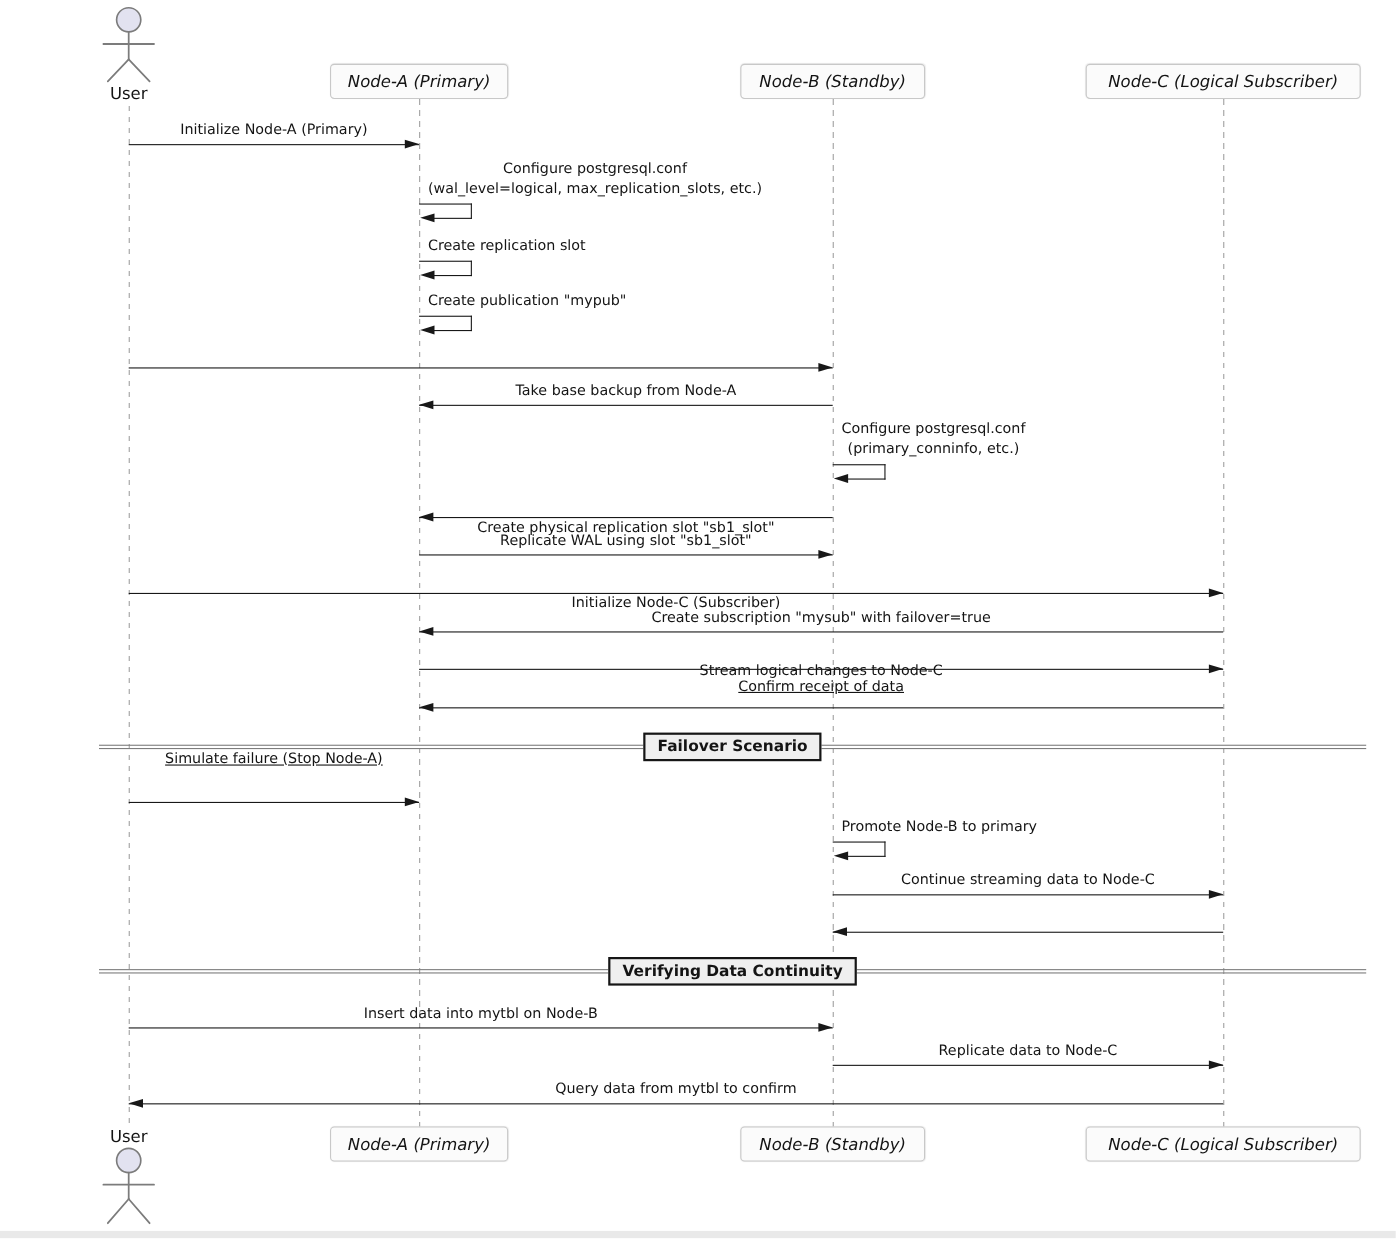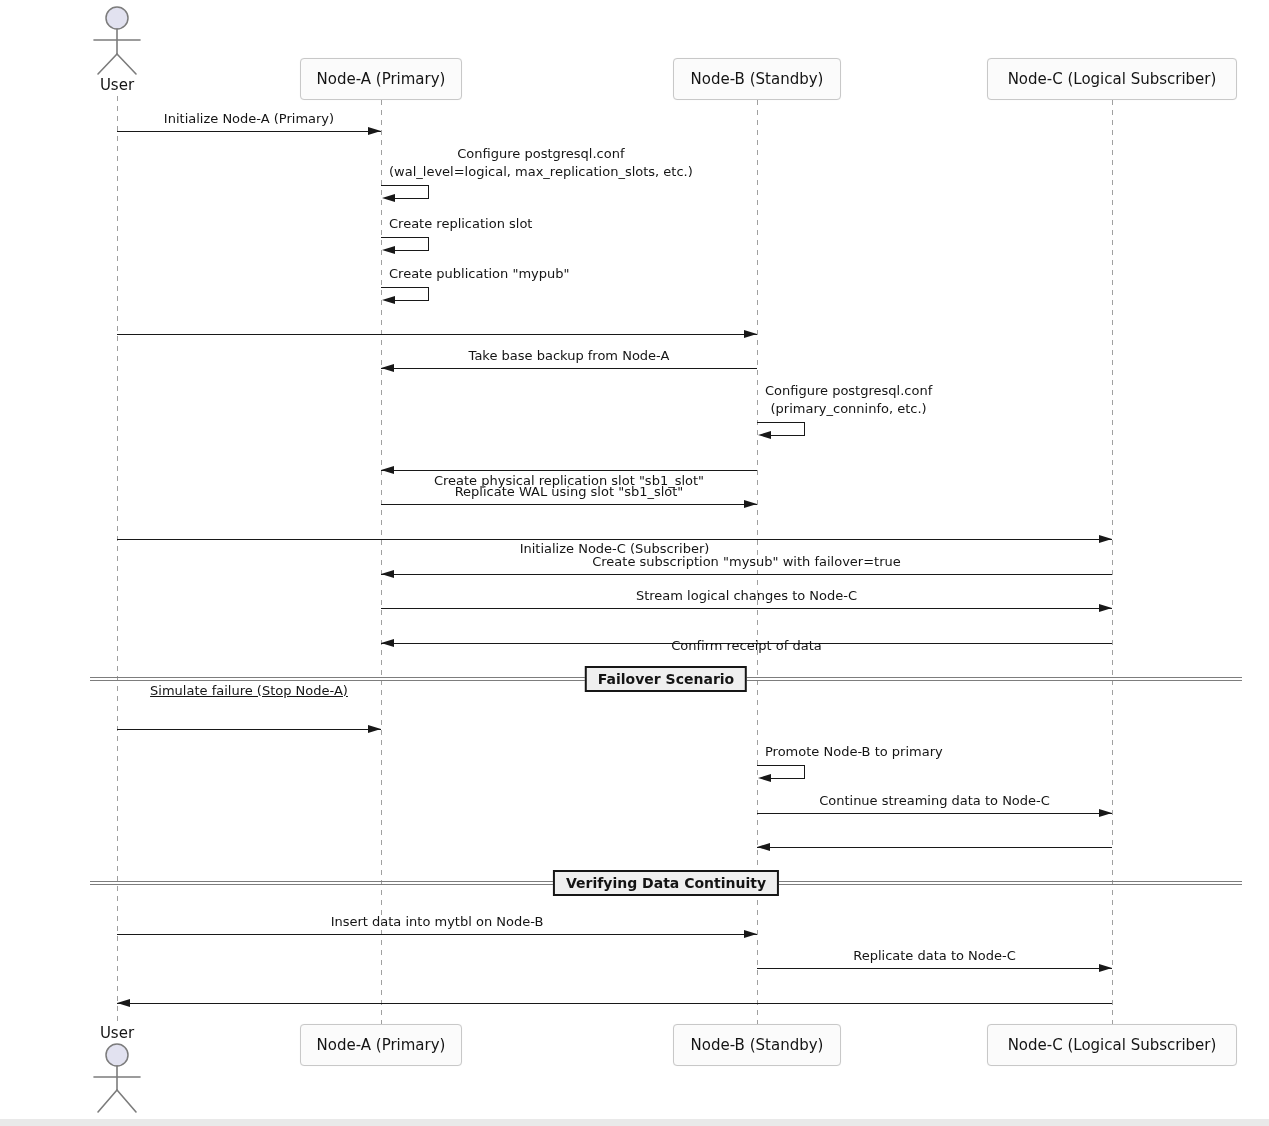--- a/index.html
+++ b/index.html
@@ -4,24 +4,24 @@
 <style>
   html,body { margin:0; padding:0; background:#fff; }
   #stage {
     position:relative; width:1269px; height:1126px; overflow:hidden;
     background:var(--background,#fff);
     font-family:"DejaVu Sans","Liberation Sans",sans-serif;
     color:var(--text,#141414);
   }
   .lifeline { position:absolute; width:1px;
     background:repeating-linear-gradient(to bottom, var(--lifeline,#a0a0a0) 0 5px, transparent 5px 10px); }
-  .pbox { position:absolute; height:42px; box-sizing:border-box;
+  .pbox { position:absolute; height:32px; box-sizing:border-box;
     background:var(--participant-fill,#fbfbfb); border:1px solid var(--participant-border,#c8c8c8);
     border-radius:4px; display:flex; align-items:center; justify-content:center;
-    font-size:15px; white-space:nowrap; box-shadow:0 0 1px rgba(0,0,0,.08); }
+    font-size:15px; white-space:nowrap; box-shadow:0 0 1px rgba(0,0,0,.08);font-style:italic; }
   .msg-label { position:absolute; font-size:13px; line-height:17px; text-align:center; white-space:nowrap; }
   .self-label { position:absolute; font-size:13px; line-height:18px; text-align:center; white-space:pre-line; display:inline-block; }
   .hline { position:absolute; height:1.4px; background:var(--line,#181818); }
   .vline { position:absolute; width:1.4px; background:var(--line,#181818); }
   .arrowhead { position:absolute; width:0; height:0;
     border-top:4.5px solid transparent; border-bottom:4.5px solid transparent; }
   .arrowhead.right { border-left:13px solid var(--line,#181818); }
   .arrowhead.left  { border-right:13px solid var(--line,#181818); }
   .divider-lines { position:absolute; height:2px; box-sizing:content-box;
     border-top:1.5px solid var(--divider-line,#7d7d7d); border-bottom:1.5px solid var(--divider-line,#7d7d7d); }
@@ -111,24 +111,24 @@
     <div class="arrowhead left" style="left: 381px; top: 466px;"></div>
     <div class="msg-label" style="left: 381px; top: 483px; width: 376px;">Replicate WAL using slot "sb1_slot"</div>
     <div class="hline" style="left: 381px; top: 504px; width: 376px;"></div>
     <div class="arrowhead right" style="left: 744px; top: 500px;"></div>
     <div class="msg-label" style="left: 117px; top: 518px; width: 995px; margin-top: 22px;">Initialize Node-C (Subscriber)</div>
     <div class="hline" style="left: 117px; top: 539px; width: 995px;"></div>
     <div class="arrowhead right" style="left: 1099px; top: 535px;"></div>
     <div class="msg-label" style="left: 381px; top: 553px; width: 731px;">Create subscription "mysub" with failover=true</div>
     <div class="hline" style="left: 381px; top: 574px; width: 731px;"></div>
     <div class="arrowhead left" style="left: 381px; top: 570px;"></div>
-    <div class="msg-label" style="left: 381px; top: 587px; width: 731px;">Stream logical changes to Node-C</div>
+    <div class="msg-label" style="left: 381px; top: 602px; width: 731px;">Stream logical changes to Node-C</div>
     <div class="hline" style="left: 381px; top: 608px; width: 731px;"></div>
     <div class="arrowhead right" style="left: 1099px; top: 604px;"></div>
-    <div class="msg-label" style="left: 381px; top: 637px; width: 731px;">Confirm receipt of data</div>
+    <div class="msg-label" style="left: 381px; top: 616px; width: 731px; text-decoration: underline;">Confirm receipt of data</div>
     <div class="hline" style="left: 381px; top: 643px; width: 731px;"></div>
     <div class="arrowhead left" style="left: 381px; top: 639px;"></div>
     <div class="msg-label" style="left: 117px; top: 682px; width: 264px; text-decoration: underline;">Simulate failure (Stop Node-A)</div>
     <div class="hline" style="left: 117px; top: 729px; width: 264px;"></div>
     <div class="arrowhead right" style="left: 368px; top: 725px;"></div>
     <div class="self-label" style="left: 765px; top: 743px;">Promote Node-B to primary</div>
     <div class="hline" style="left: 757px; top: 765px; width: 48px;"></div>
     <div class="vline" style="left: 803.6px; top: 765px; height: 14.4px;"></div>
     <div class="hline" style="left: 769px; top: 778px; width: 36px;"></div>
     <div class="arrowhead left" style="left: 758px; top: 774px;"></div>
@@ -136,16 +136,17 @@
     <div class="hline" style="left: 757px; top: 813px; width: 355px;"></div>
     <div class="arrowhead right" style="left: 1099px; top: 809px;"></div>
     <div class="hline" style="left: 757px; top: 847px; width: 355px;"></div>
     <div class="arrowhead left" style="left: 757px; top: 843px;"></div>
     <div class="msg-label" style="left: 117px; top: 913px; width: 640px;">Insert data into mytbl on Node-B</div>
     <div class="hline" style="left: 117px; top: 934px; width: 640px;"></div>
     <div class="arrowhead right" style="left: 744px; top: 930px;"></div>
     <div class="msg-label" style="left: 757px; top: 947px; width: 355px;">Replicate data to Node-C</div>
     <div class="hline" style="left: 757px; top: 968px; width: 355px;"></div>
     <div class="arrowhead right" style="left: 1099px; top: 964px;"></div>
+    <div class="msg-label" style="left: 117px; top: 982px; width: 995px;">Query data from mytbl to confirm</div>
     <div class="hline" style="left: 117px; top: 1003px; width: 995px;"></div>
     <div class="arrowhead left" style="left: 117px; top: 999px;"></div>
     <div id="bottom-strip"></div>
 </div>
 
 </body></html>

